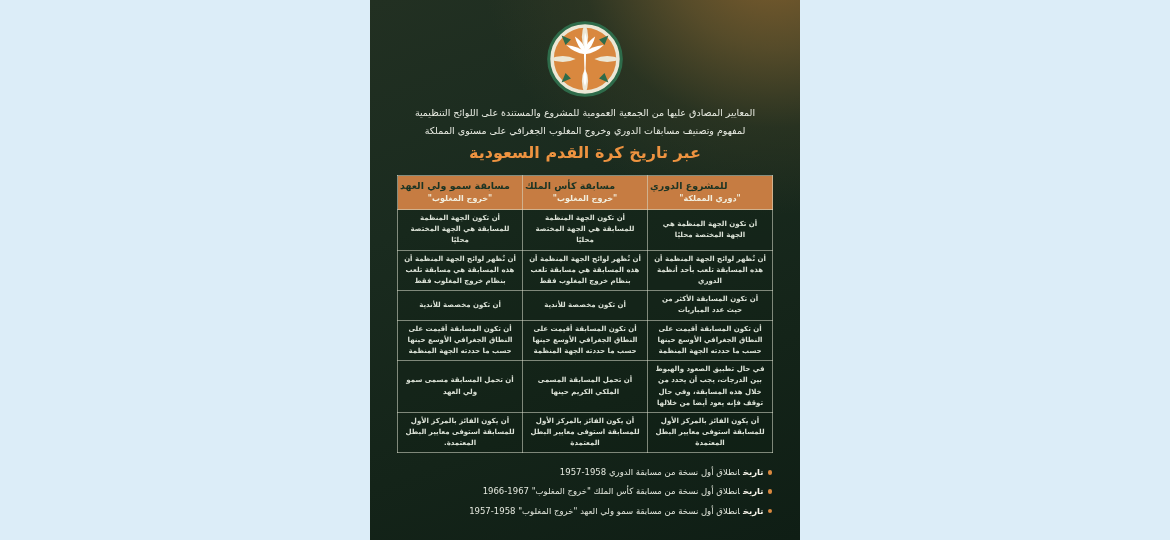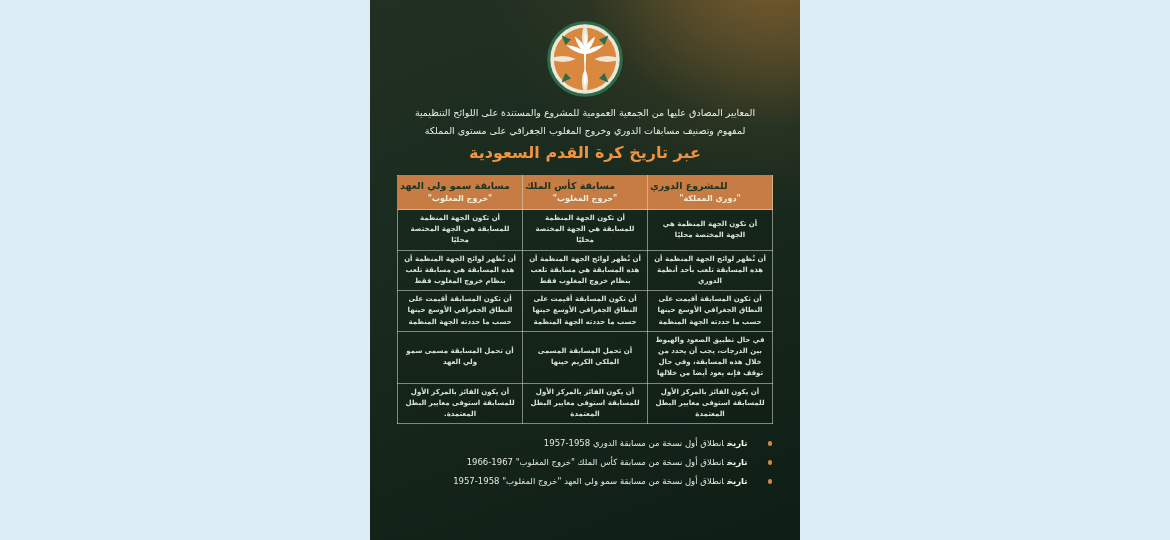--- a/index.html
+++ b/index.html
@@ -15,21 +15,21 @@
   .intro{margin-top:6px;}
   .hline{color:#e9ece3;font-size:9.5px;text-align:center;line-height:1.85;padding:0 14px;}
   .title{color:#ee9340;font-size:16px;font-weight:bold;text-align:center;margin-top:4px;}
   table.criteria{width:376px;margin:13px auto 0;border-collapse:collapse;table-layout:fixed;}
   table.criteria th,table.criteria td{border:1px solid rgba(216,221,204,.55);}
   table.criteria th{background:#c67c42;padding:4px 2px 5px;}
   .ch-title{color:#1c3424;font-size:9.5px;font-weight:bold;text-align:left;line-height:1.3;}
   .ch-sub{color:#f2eede;font-size:8px;text-align:center;margin-top:2px;line-height:1.2;}
   table.criteria td{color:#dde3d8;font-size:7px;text-align:center;padding:3px 6px;line-height:1.6;vertical-align:middle;background:rgba(10,26,17,.18);font-weight:bold;}
   .feet{margin:14px 28px 0;}
-  .foot{display:flex;align-items:flex-start;gap:20px;color:#e3e7dd;font-size:8.5px;line-height:1.3;margin-bottom:8px;direction:rtl;}
+  .foot{display:flex;align-items:flex-start;gap:4px;color:#e3e7dd;font-size:8.5px;line-height:1.3;margin-bottom:8px;direction:rtl;}
   .dot{width:4.5px;height:4.5px;border-radius:50%;background:#d9883f;margin-top:3px;flex:none;}
   .foot b{color:#f7f4ea;font-weight:bold;margin-left:3px;white-space:nowrap;}
 </style>
 </head>
 <body>
 
 <div class="canvas">
   <div class="panel">
 
     <div class="logo-wrap">
@@ -85,20 +85,25 @@
           <td>أن تكون الجهة المنظمة هي الجهة المختصة محليًا</td>
           <td>أن تكون الجهة المنظمة للمسابقة هي الجهة المختصة محليًا</td>
           <td>أن تكون الجهة المنظمة للمسابقة هي الجهة المختصة محليًا</td>
         </tr>
         <tr>
           <td>أن تُظهر لوائح الجهة المنظمة أن هذه المسابقة تلعب بأحد أنظمة الدوري</td>
           <td>أن تُظهر لوائح الجهة المنظمة أن هذه المسابقة هي مسابقة تلعب بنظام خروج المغلوب فقط</td>
           <td>أن تُظهر لوائح الجهة المنظمة أن هذه المسابقة هي مسابقة تلعب بنظام خروج المغلوب فقط</td>
         </tr>
         <tr>
+          <td>أن تكون المسابقة الأكثر من حيث عدد المباريات</td>
+          <td>أن تكون مخصصة للأندية</td>
+          <td>أن تكون مخصصة للأندية</td>
+        </tr>
+        <tr>
           <td>أن تكون المسابقة أقيمت على النطاق الجغرافي الأوسع حينها حسب ما حددته الجهة المنظمة</td>
           <td>أن تكون المسابقة أقيمت على النطاق الجغرافي الأوسع حينها حسب ما حددته الجهة المنظمة</td>
           <td>أن تكون المسابقة أقيمت على النطاق الجغرافي الأوسع حينها حسب ما حددته الجهة المنظمة</td>
         </tr>
         <tr>
           <td>في حال تطبيق الصعود والهبوط بين الدرجات، يجب أن يحدد من خلال هذه المسابقة، وفي حال توقف فإنه يعود أيضا من خلالها</td>
           <td>أن تحمل المسابقة المسمى الملكي الكريم حينها</td>
           <td>أن تحمل المسابقة مسمى سمو ولي العهد</td>
         </tr>
         <tr>

